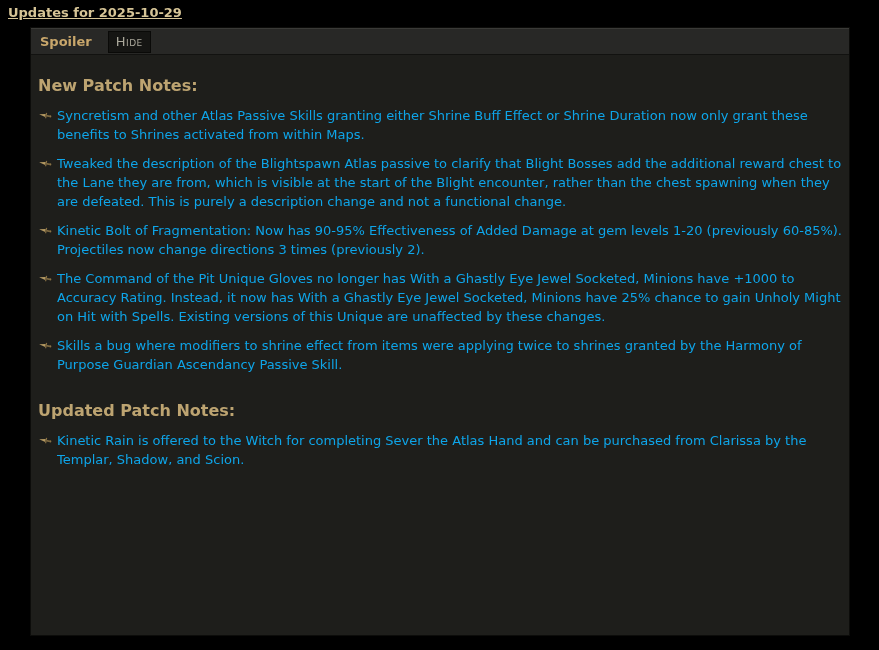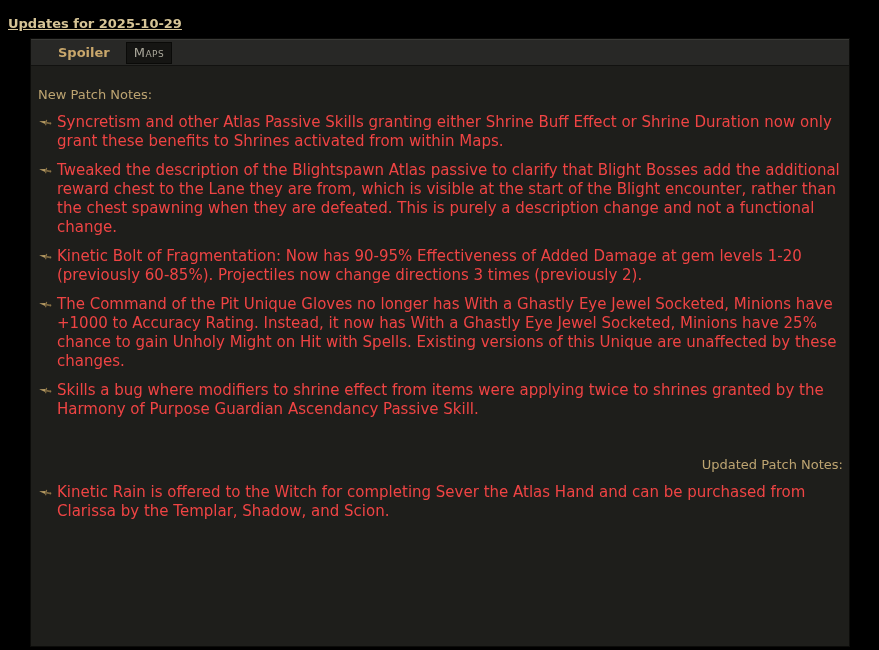--- a/index.html
+++ b/index.html
@@ -4,40 +4,40 @@
 <style>
   * { margin: 0; padding: 0; box-sizing: border-box; }
   html, body {
     width: 879px; height: 650px;
     background: #000000;
     font-family: "DejaVu Sans", "Liberation Sans", sans-serif;
     overflow: hidden;
   }
   .page-title-link {
     display: inline-block;
-    margin: 16px 0 7px 8px;
+    margin: 5px 0 7px 8px;
     font-size: 13px;
     font-weight: bold;
     color: #d6c496;
     text-decoration: underline;
     cursor: pointer;
   }
   .spoiler-box {
     margin-left: 30px;
     width: 820px;
     border: 1px solid #0c0c0a;
   }
   .spoiler-header {
     height: 27px;
     background: #282826;
     border-top: 1px solid #3a3a37;
     border-bottom: 1px solid #121210;
     display: flex;
     align-items: center;
-    padding-left: 27px;
+    padding-left: 9px;
   }
   .spoiler-label {
     font-size: 13px;
     font-weight: bold;
     color: #c9a76b;
   }
   .hide-button {
     margin-left: 16px;
     background: #151513;
     border: 1px solid #0a0a08;
@@ -49,54 +49,54 @@
     line-height: 1;
     padding: 3px 7px 4px 7px;
     cursor: pointer;
   }
   .spoiler-content {
     background: #1e1e1b;
     padding: 21px 6px 32px 7px;
     min-height: 580px;
   }
   .section-heading {
-    font-size: 13px;
-    font-weight: normal;
+    font-size: 16px;
+    font-weight: bold;
     color: #bda471;
     margin: 0 0 11px 0;
   }
-  .section-heading.second { margin-top: 38px; text-align: right; }
+  .section-heading.second { margin-top: 27px; }
   ul.patch-list { list-style: none; }
   ul.patch-list li {
     position: relative;
     padding-left: 19px;
-    font-size: 15px;
+    font-size: 13px;
     line-height: 19px;
-    color: #ef4444;
+    color: #0ea5e9;
     margin-bottom: 10px;
   }
   .bullet-icon {
     position: absolute;
     left: 1px;
     top: 4px;
     width: 13px;
     height: 11px;
   }
 </style>
 </head>
 <body>
 
 
 
 <a class="page-title-link">Updates for 2025-10-29</a>
 
 <div class="spoiler-box">
   <div class="spoiler-header">
     <span class="spoiler-label">Spoiler</span>
-    <button class="hide-button">Maps</button>
+    <button class="hide-button">Hide</button>
   </div>
 
   <div class="spoiler-content">
 
     <h3 class="section-heading">New Patch Notes:</h3>
     <ul class="patch-list">
       <li>
         <svg class="bullet-icon" viewBox="0 0 14 10">
             <g transform="rotate(10 7 5)">
               <polygon points="0,5 7,3.3 7,6.7" fill="#b59a62"></polygon>

